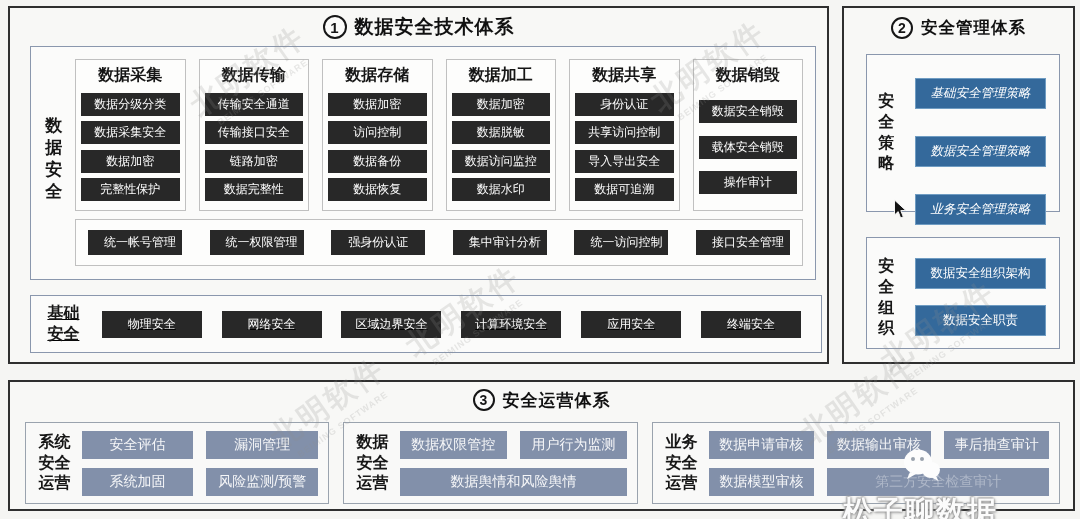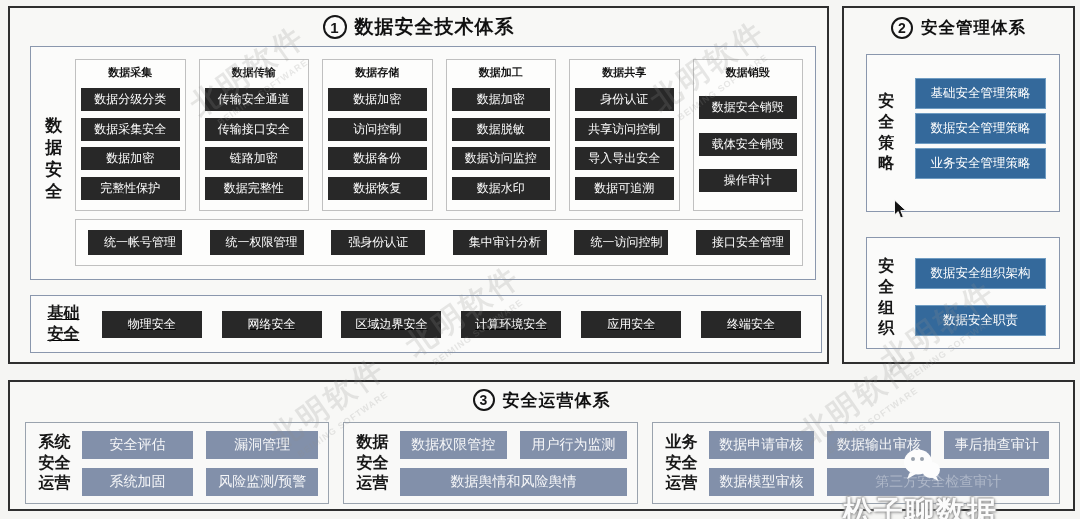--- a/index.html
+++ b/index.html
@@ -16,21 +16,21 @@
     display:inline-flex; align-items:center; justify-content:center;
     width:24px; height:24px; border:2.5px solid #161616; border-radius:50%;
     font-weight:bold; font-size:15px; color:#161616; background:#fbfbfa;
   }
   .title-text { font-weight:bold; color:#111; letter-spacing:1px; }
   .vlabel { font-weight:bold; color:#161616; word-break:break-all; line-height:1.3; text-align:center; }
 
   
   .cols { position:absolute; left:44px; top:12px; width:728px; height:152px; display:flex; gap:13px; }
   .col { flex:1; border:1px solid #c0c0c0; background:#fdfdfc; display:flex; flex-direction:column; padding:2px 5px 4px; }
-  .col-header { text-align:center; font-weight:bold; font-size:11px; color:#161616; padding:3px 0 2px; }
+  .col-header { text-align:center; font-weight:bold; font-size:16px; color:#161616; padding:3px 0 2px; }
   .col-items { flex:1; display:flex; flex-direction:column; justify-content:space-evenly; }
   .dbtn {
     background:#282828; color:#ffffff; font-size:12px; text-align:center;
     padding:3px 1px; white-space:nowrap; overflow:hidden;
   }
   .unified { position:absolute; left:44px; top:172px; width:728px; height:47px;
     border:1px solid #c0c0c0; background:#fdfdfc;
     display:flex; align-items:center; justify-content:space-between; padding:0 12px; }
   .unified .dbtn { width:94px; padding:4px 16px; }
 
@@ -199,21 +199,21 @@
   </div>
 
   <div class="panel" style="left:842px; top:6px; width:233px; height:358px;">
     <div class="title-row" style="height:30px; margin-top:5px;">
       <span class="circle-num" style="width:22px; height:22px; font-size:14px;">2</span>
       <span class="title-text" style="font-size:16.5px;">安全管理体系</span>
     </div>
 
     <div class="mgroup" style="left:22px; top:46px; width:194px; height:158px;">
       <div class="vlabel" style="top:36px;">安全策略</div>
-      <div class="mbtns" style="top:23px; gap:4px;">
+      <div class="mbtns" style="top:23px; gap:27px;font-style:italic;">
         <div class="blue-btn">基础安全管理策略</div>
         <div class="blue-btn">数据安全管理策略</div>
         <div class="blue-btn">业务安全管理策略</div>
       </div>
     </div>
 
     <div class="mgroup" style="left:22px; top:229px; width:194px; height:112px;">
       <div class="vlabel" style="top:18px;">安全组织</div>
       <div class="mbtns" style="top:20px; gap:16px;">
         <div class="blue-btn">数据安全组织架构</div>

